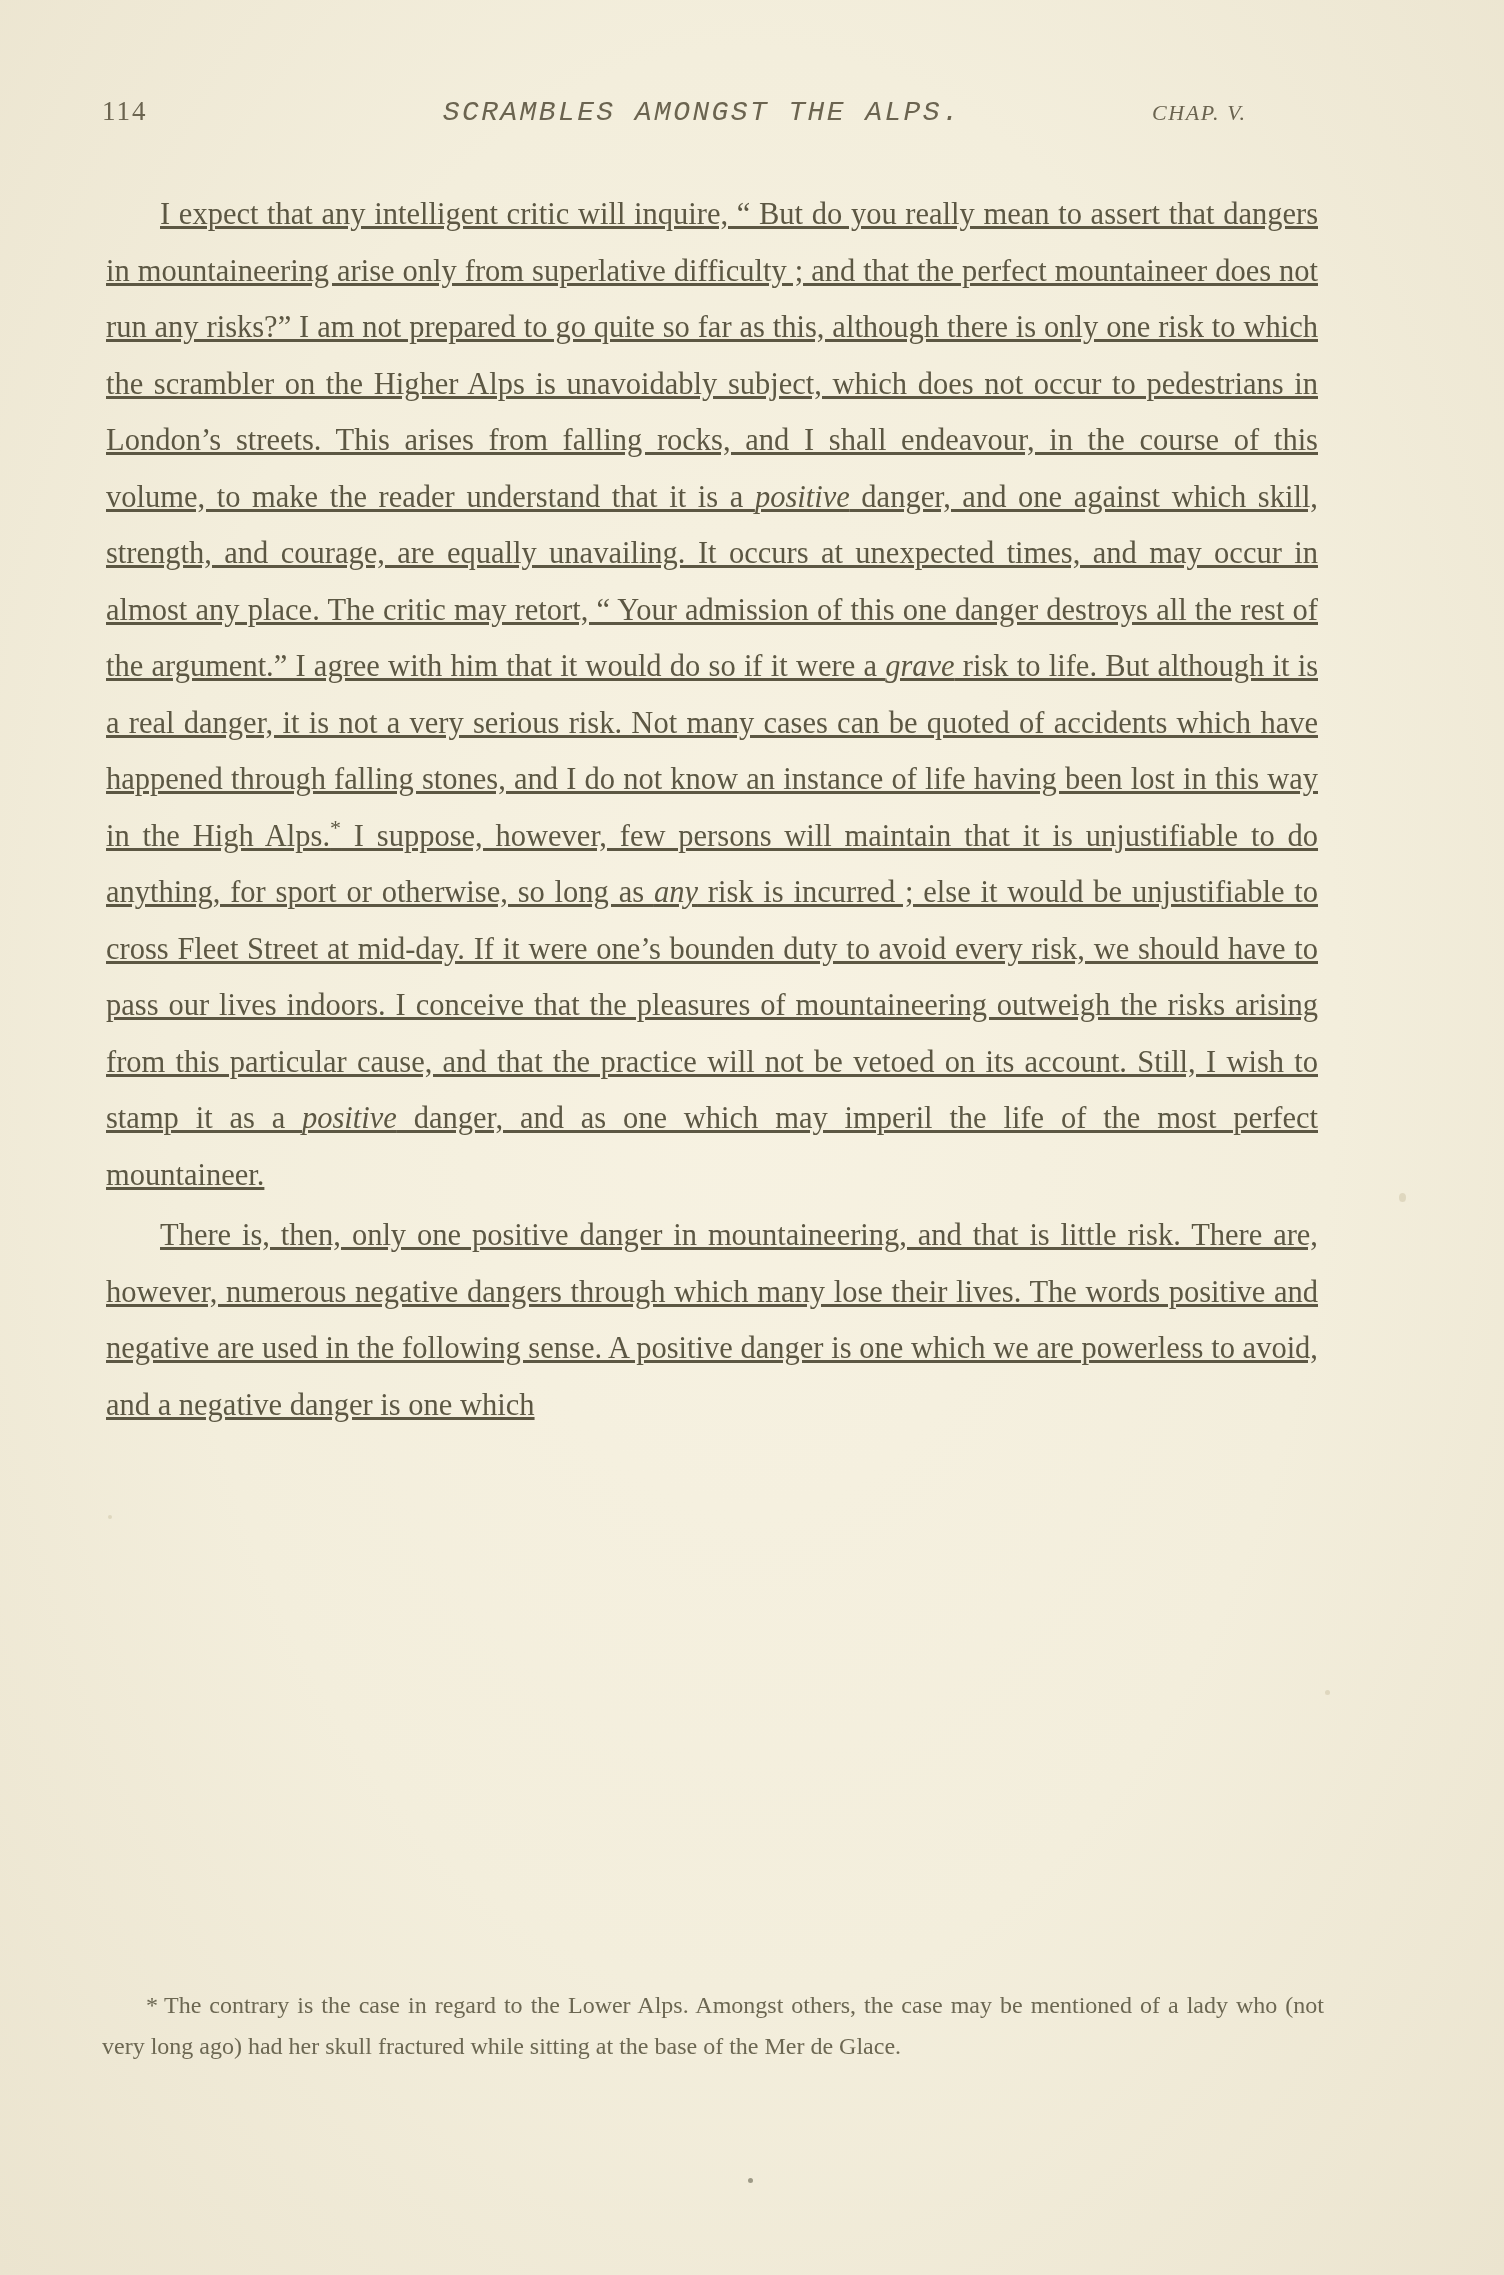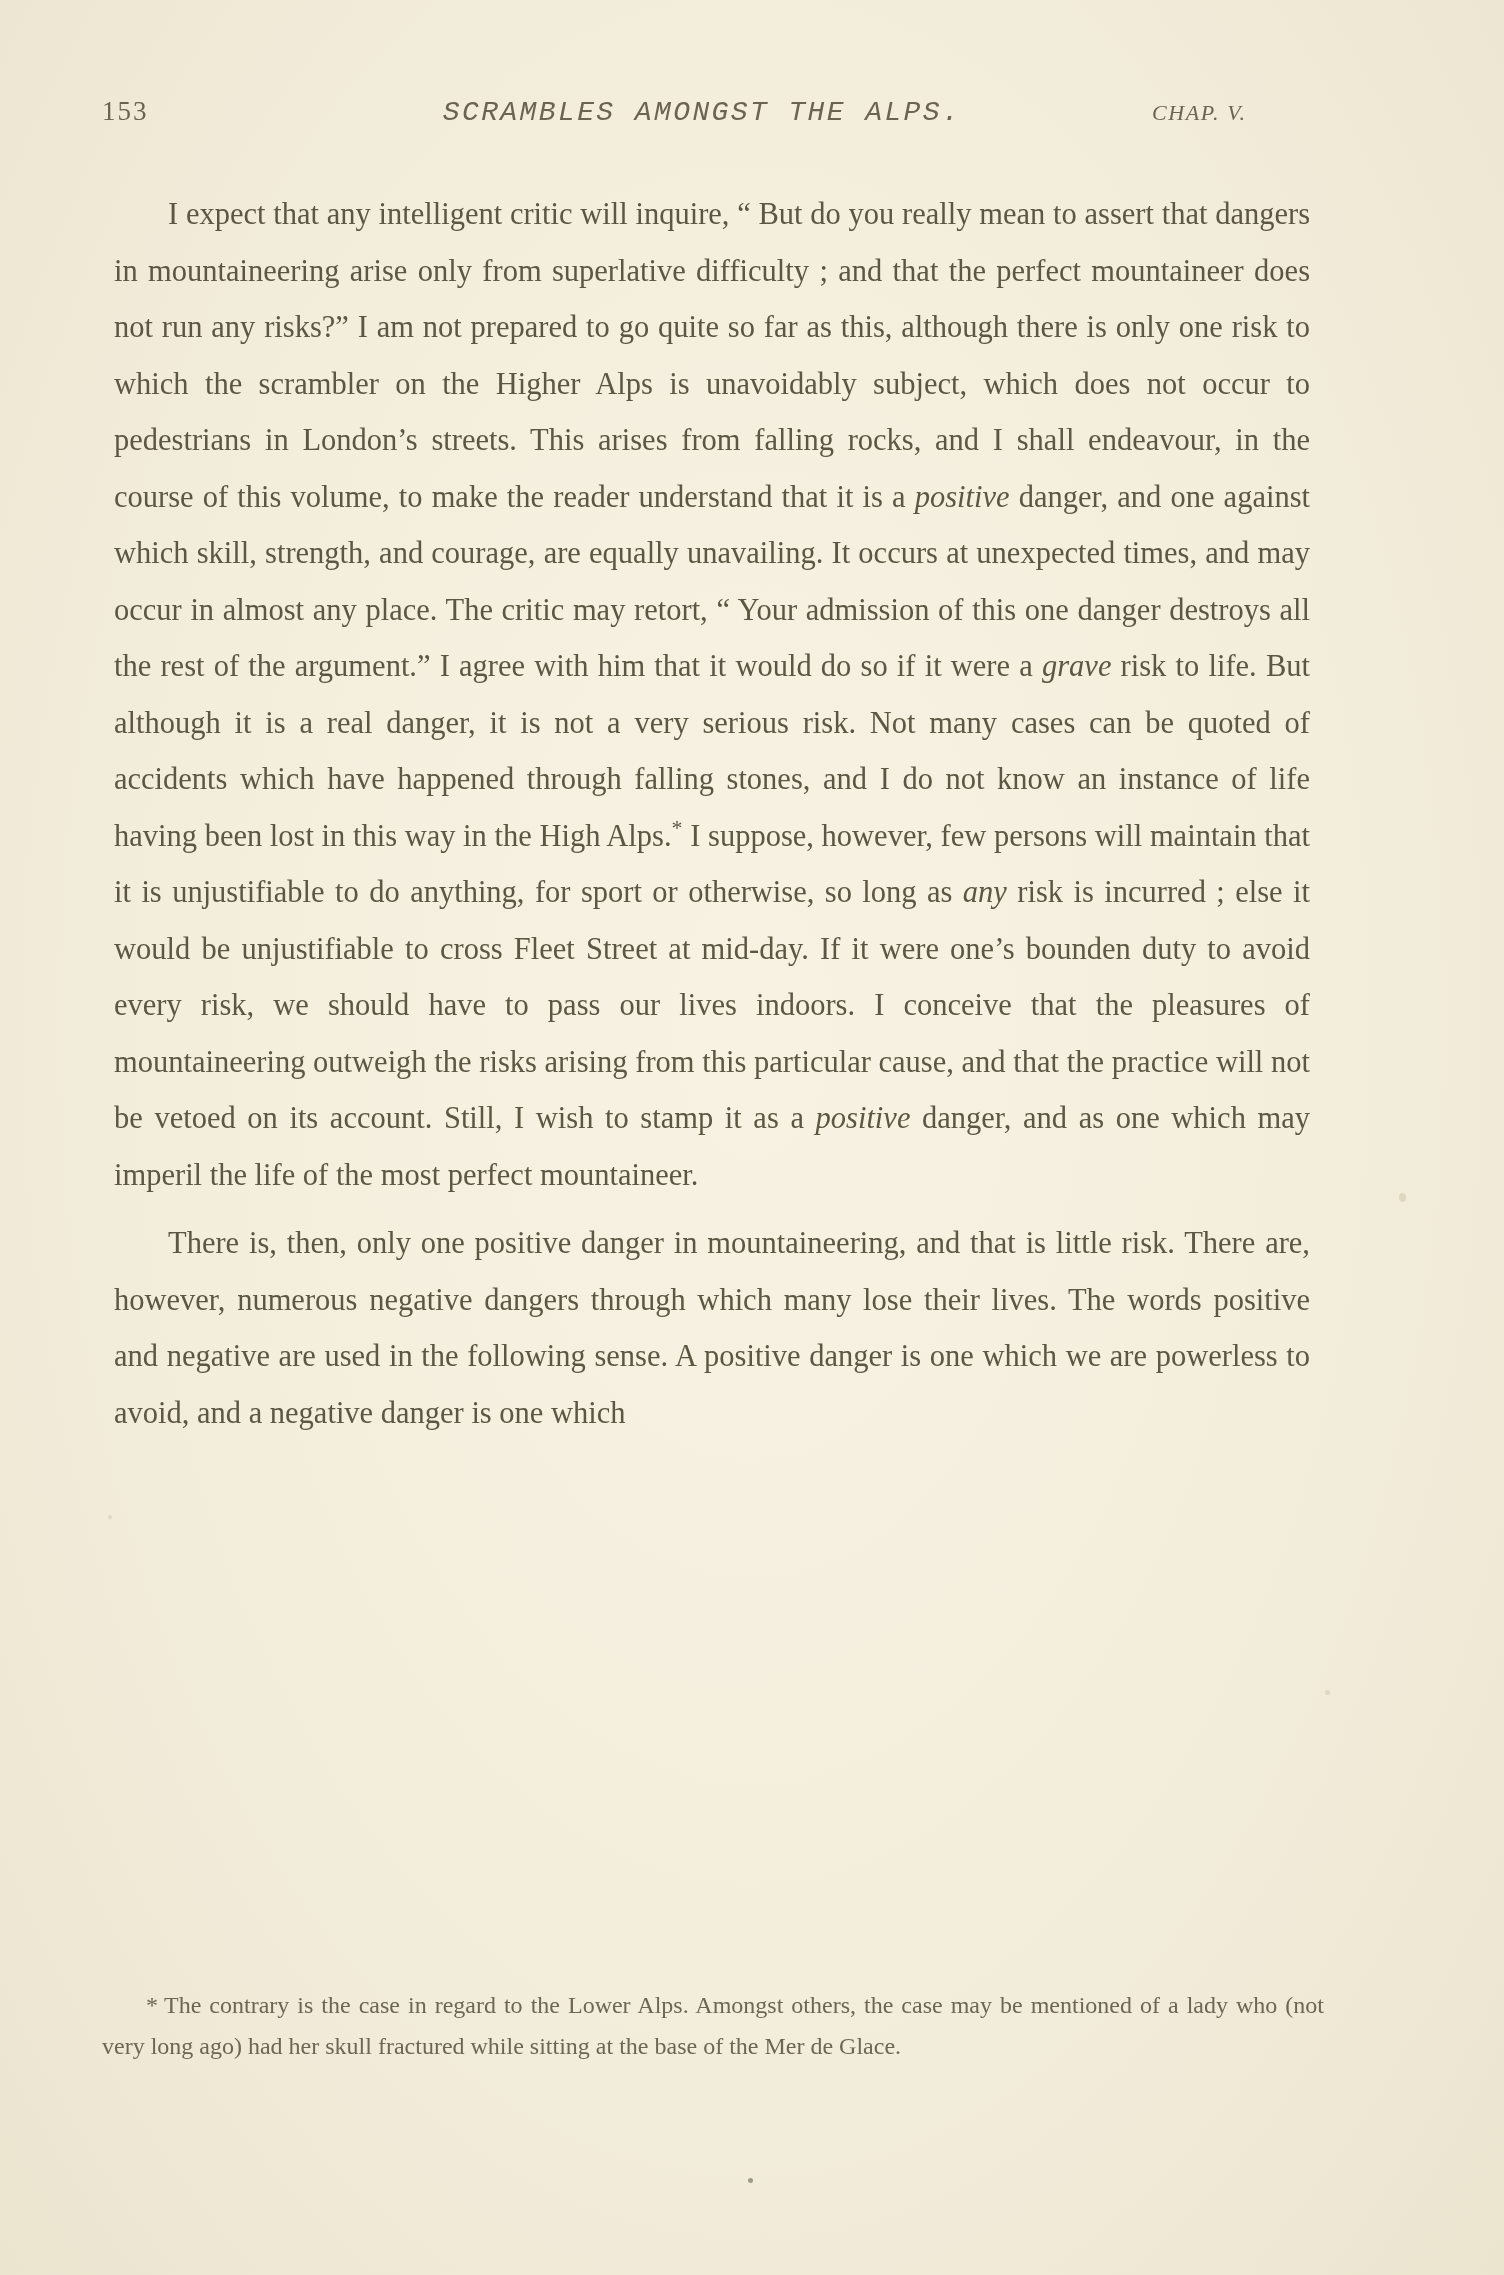--- a/index.html
+++ b/index.html
@@ -65,22 +65,23 @@
   .body-text {
     margin-top: 58px;
     width: 1220px;
     margin-left: 6px;
     font-size: 30.5px;
     line-height: 56.5px;
     text-align: justify;
     color: #5c5743;
   }
   .body-text p {
-    margin: 12px;
+    margin: 4px;
     text-indent: 54px;
+    text-decoration: underline;
   }
   .body-text p + p {
     margin-top: 0;
   }
   em {
     font-style: italic;
   }
   .sup {
     font-size: 0.72em;
     vertical-align: super;
@@ -126,21 +127,21 @@
 
 <div class="page">
 
   <div class="speck" style="left:1399px;top:1193px;width:7px;height:9px;"></div>
   <div class="speck" style="left:108px;top:1515px;width:4px;height:4px;"></div>
   <div class="speck" style="left:1325px;top:1690px;width:5px;height:5px;"></div>
 
   <div class="page-inner">
 
     <div class="running-head">
-      <div class="folio">153</div>
+      <div class="folio">114</div>
       <div class="head-title">Scrambles Amongst the Alps.</div>
       <div class="chap-label">Chap. v.</div>
     </div>
 
     <div class="body-text">
       <p><span>I expect that any intelligent critic will inquire, “ But do you really mean to assert that dangers in mountaineering arise only from superlative difficulty ; and that the perfect mountaineer does not run any risks?” I am not prepared to go quite so far as this, although there is only one risk to which the scrambler on the Higher Alps is unavoidably subject, which does not occur to pedestrians in London’s streets. This arises from falling rocks, and I shall endeavour, in the course of this volume, to make the reader understand that it is a </span><em>positive</em><span> danger, and one against which skill, strength, and courage, are equally unavailing. It occurs at unexpected times, and may occur in almost any place. The critic may retort, “ Your admission of this one danger destroys all the rest of the argument.” I agree with him that it would do so if it were a </span><em>grave</em><span> risk to life. But although it is a real danger, it is not a very serious risk. Not many cases can be quoted of accidents which have happened through falling stones, and I do not know an instance of life having been lost in this way in the High Alps.</span><span class="sup">*</span><span> I suppose, however, few persons will maintain that it is unjustifiable to do anything, for sport or otherwise, so long as </span><em>any</em><span> risk is incurred ; else it would be unjustifiable to cross Fleet Street at mid-day. If it were one’s bounden duty to avoid every risk, we should have to pass our lives indoors. I conceive that the pleasures of mountaineering outweigh the risks arising from this particular cause, and that the practice will not be vetoed on its account. Still, I wish to stamp it as a </span><em>positive</em><span> danger, and as one which may imperil the life of the most perfect mountaineer.</span></p>
       <p>There is, then, only one positive danger in mountaineering, and that is little risk. There are, however, numerous negative dangers through which many lose their lives. The words positive and negative are used in the following sense. A positive danger is one which we are powerless to avoid, and a negative danger is one which</p>
     </div>
 
   </div>

